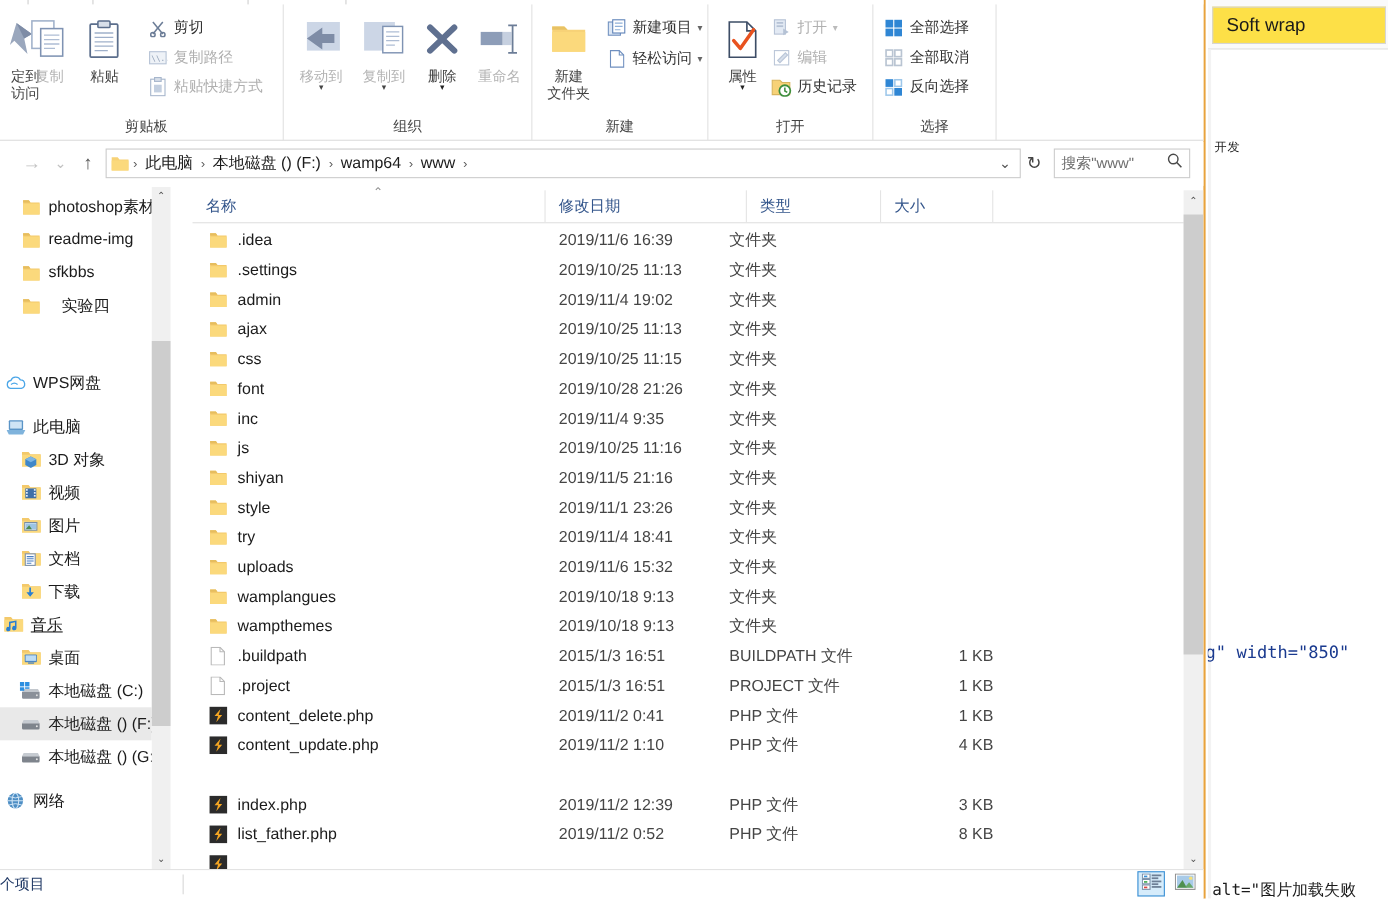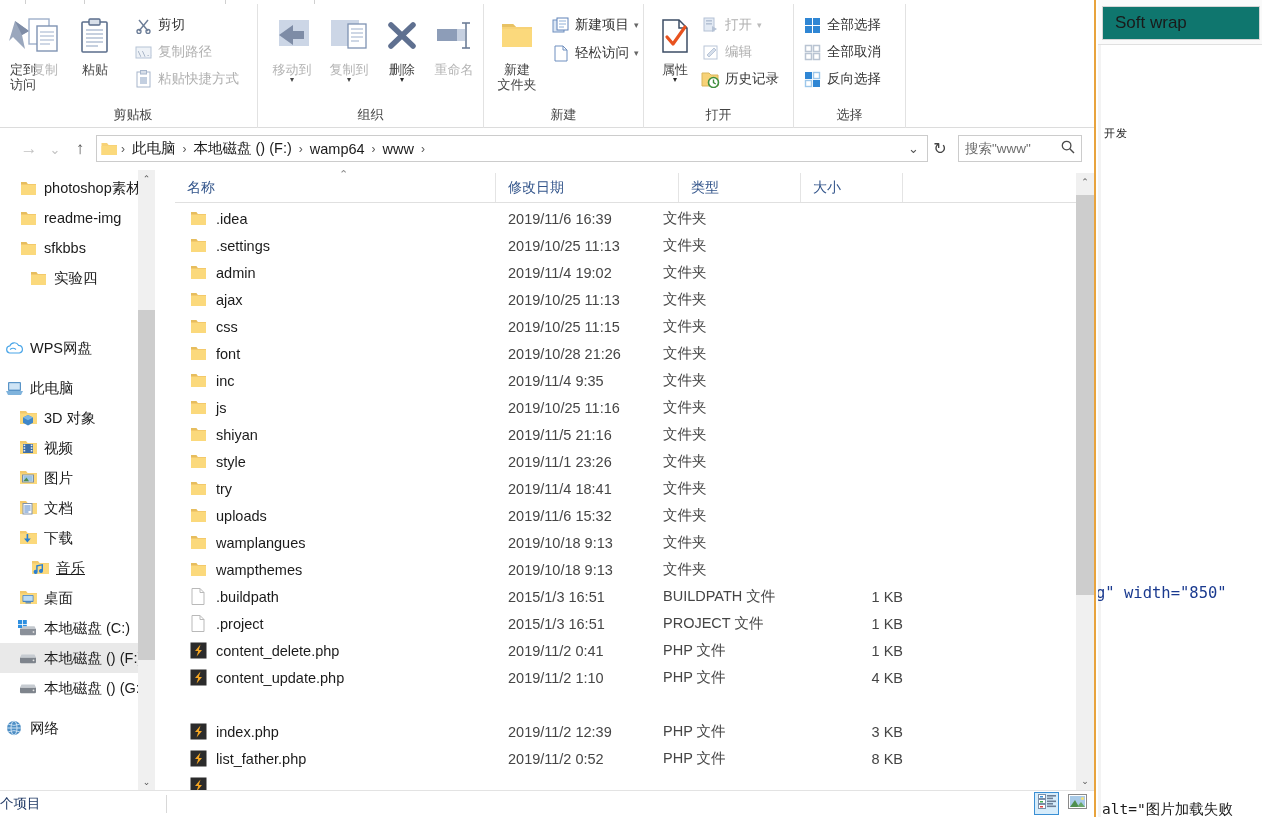--- a/index.html
+++ b/index.html
@@ -145,21 +145,21 @@
   #editor {
     position: absolute; left: 1098px; top: 0; width: 164px; height: 817px;
     background: #ffffff; overflow: hidden;
   }
   .ed-toolbar {
     position: absolute; left: 0; top: 0; width: 164px; height: 45px;
     background: #fafafa; border-bottom: 1px solid #e0e0e0;
   }
   .softwrap-btn {
     position: absolute; left: 4px; top: 6px; height: 34px; min-width: 158px;
-    border: 1px solid #d5d5d5; background: #0f766e;
+    border: 1px solid #d5d5d5; background: #fde047;
     display: flex; align-items: center; padding: 0 12px;
     font-size: 17px; color: #1a1a1a;
   }
   .ed-line { position: absolute; white-space: pre; }
   .ed-cn { font-family: "DejaVu Sans", sans-serif; font-size: 11px; color: #1b1b1b; letter-spacing: 1px; }
   .ed-code { font-family: "DejaVu Sans Mono", "Liberation Mono", monospace; font-size: 15.5px; color: #1a3a8f; }
   .ed-code2 { font-family: "DejaVu Sans Mono", "Liberation Mono", monospace; font-size: 14.5px; color: #1b1b1b; }
   .ed-gutter { position: absolute; left: 0; top: 45px; width: 3px; height: 772px; background: #f3f3f3; }
 </style>
 </head>
@@ -497,21 +497,21 @@
         <div class="side-item" style="top: 63px; padding-left: 18px;">
           <span class="sic">
             <svg width="17" height="15" viewBox="0 0 17 15">
               <path d="M1 1 h5.2 l1.5 2 h8.3 v11 h-15 z" fill="#f3c96b"></path>
               <path d="M1 4 h15 v10 h-15 z" fill="#fbd97c"></path>
               <path d="M1 1 h5.2 l1.5 2 h-6.7 z" fill="#e6bd5e"></path>
             </svg>
           </span>
           <span>sfkbbs</span>
         </div>
-        <div class="side-item" style="top: 93px; padding-left: 28px;">
+        <div class="side-item" style="top: 93px; padding-left: 18px; gap: 12px;">
           <span class="sic">
             <svg width="17" height="15" viewBox="0 0 17 15">
               <path d="M1 1 h5.2 l1.5 2 h8.3 v11 h-15 z" fill="#f3c96b"></path>
               <path d="M1 4 h15 v10 h-15 z" fill="#fbd97c"></path>
               <path d="M1 1 h5.2 l1.5 2 h-6.7 z" fill="#e6bd5e"></path>
             </svg>
           </span>
           <span>实验四</span>
         </div>
         <div class="side-item" style="top: 163px; padding-left: 4px;">
@@ -593,21 +593,21 @@
         <div class="side-item" style="top: 353px; padding-left: 18px;">
           <span class="sic">
             <svg width="19" height="16" viewBox="0 0 19 16">
               <path d="M1 1 h6 l1.6 2 h9.4 v11 h-17 z" fill="#f3c96b"></path>
               <path d="M1 3.5 h17 v10.5 h-17 z" fill="#fbd97c"></path>
               <path d="M9.2 4 v4.5 h2.6 l-3.4 4 l-3.4 -4 h2.6 v-4.5 z" fill="#2a7fd1"></path>
             </svg>
           </span>
           <span>下载</span>
         </div>
-        <div class="side-item" style="top: 383px; padding-left: 30px; text-decoration: underline;">
+        <div class="side-item" style="top: 383px; padding-left: 2px; text-decoration: underline;">
           <span class="sic">
             <svg width="19" height="16" viewBox="0 0 19 16">
               <path d="M1 1 h6 l1.6 2 h9.4 v11 h-17 z" fill="#f3c96b"></path>
               <path d="M1 3.5 h17 v10.5 h-17 z" fill="#fbd97c"></path>
               <path d="M12 4 v7 a2 2 0 1 1 -1.4 -1.9 V5.6 l-4 1 v5.3 a2 2 0 1 1 -1.4 -1.9 V5.2 z" fill="#2a7fd1"></path>
             </svg>
           </span>
           <span>音乐</span>
         </div>
         <div class="side-item" style="top: 413px; padding-left: 18px;">

